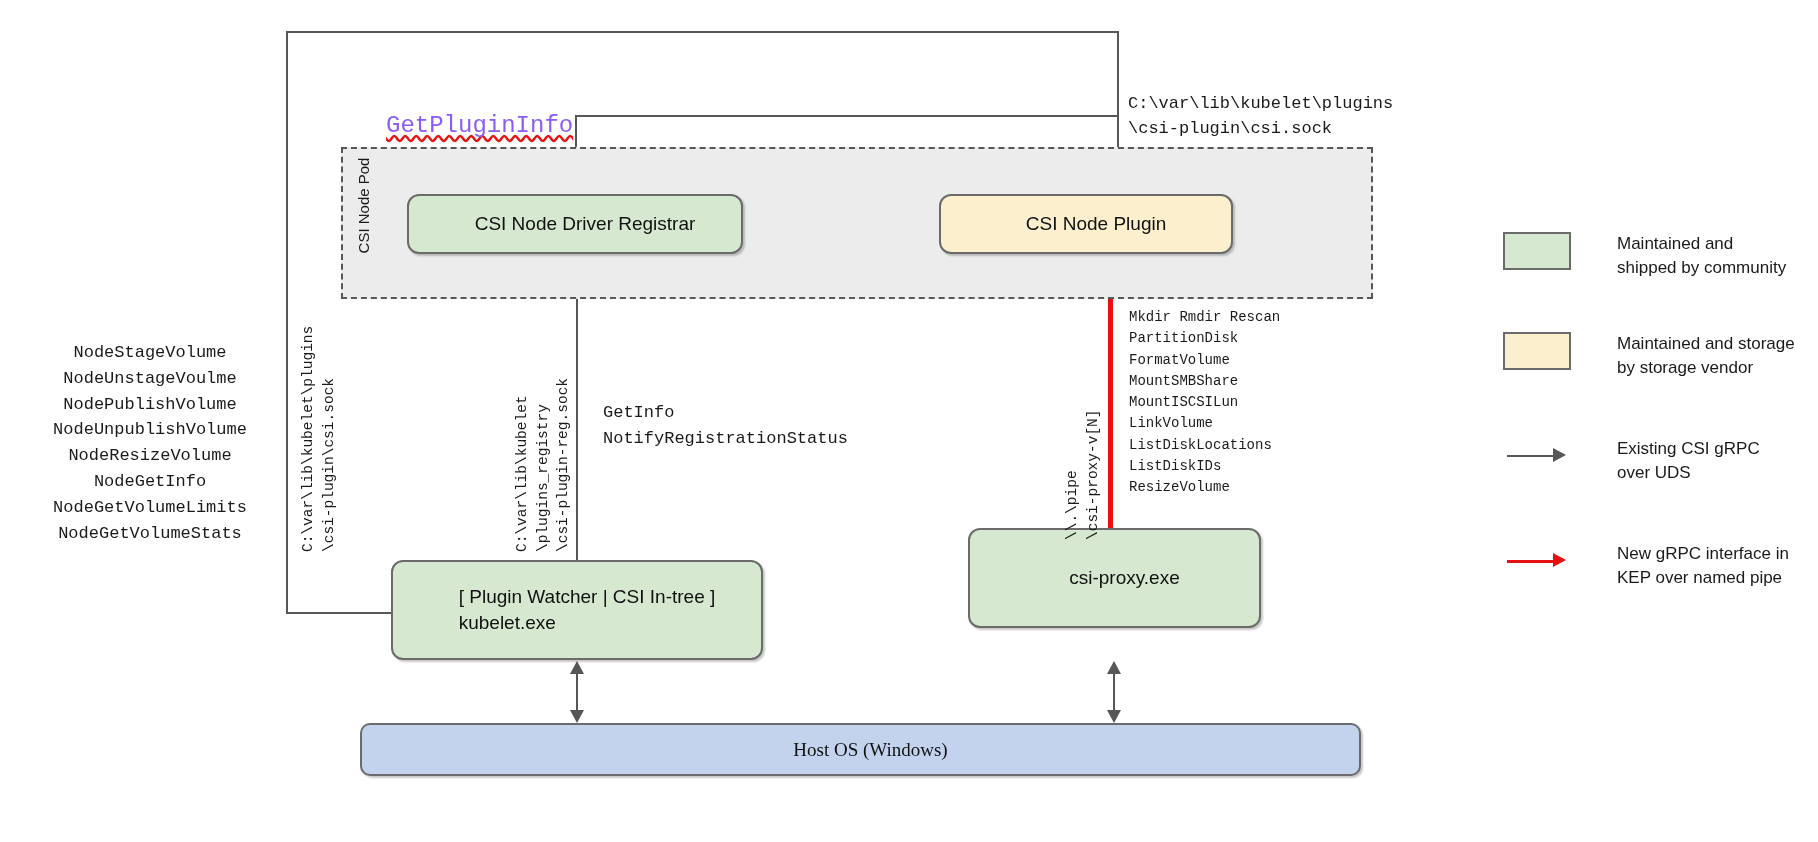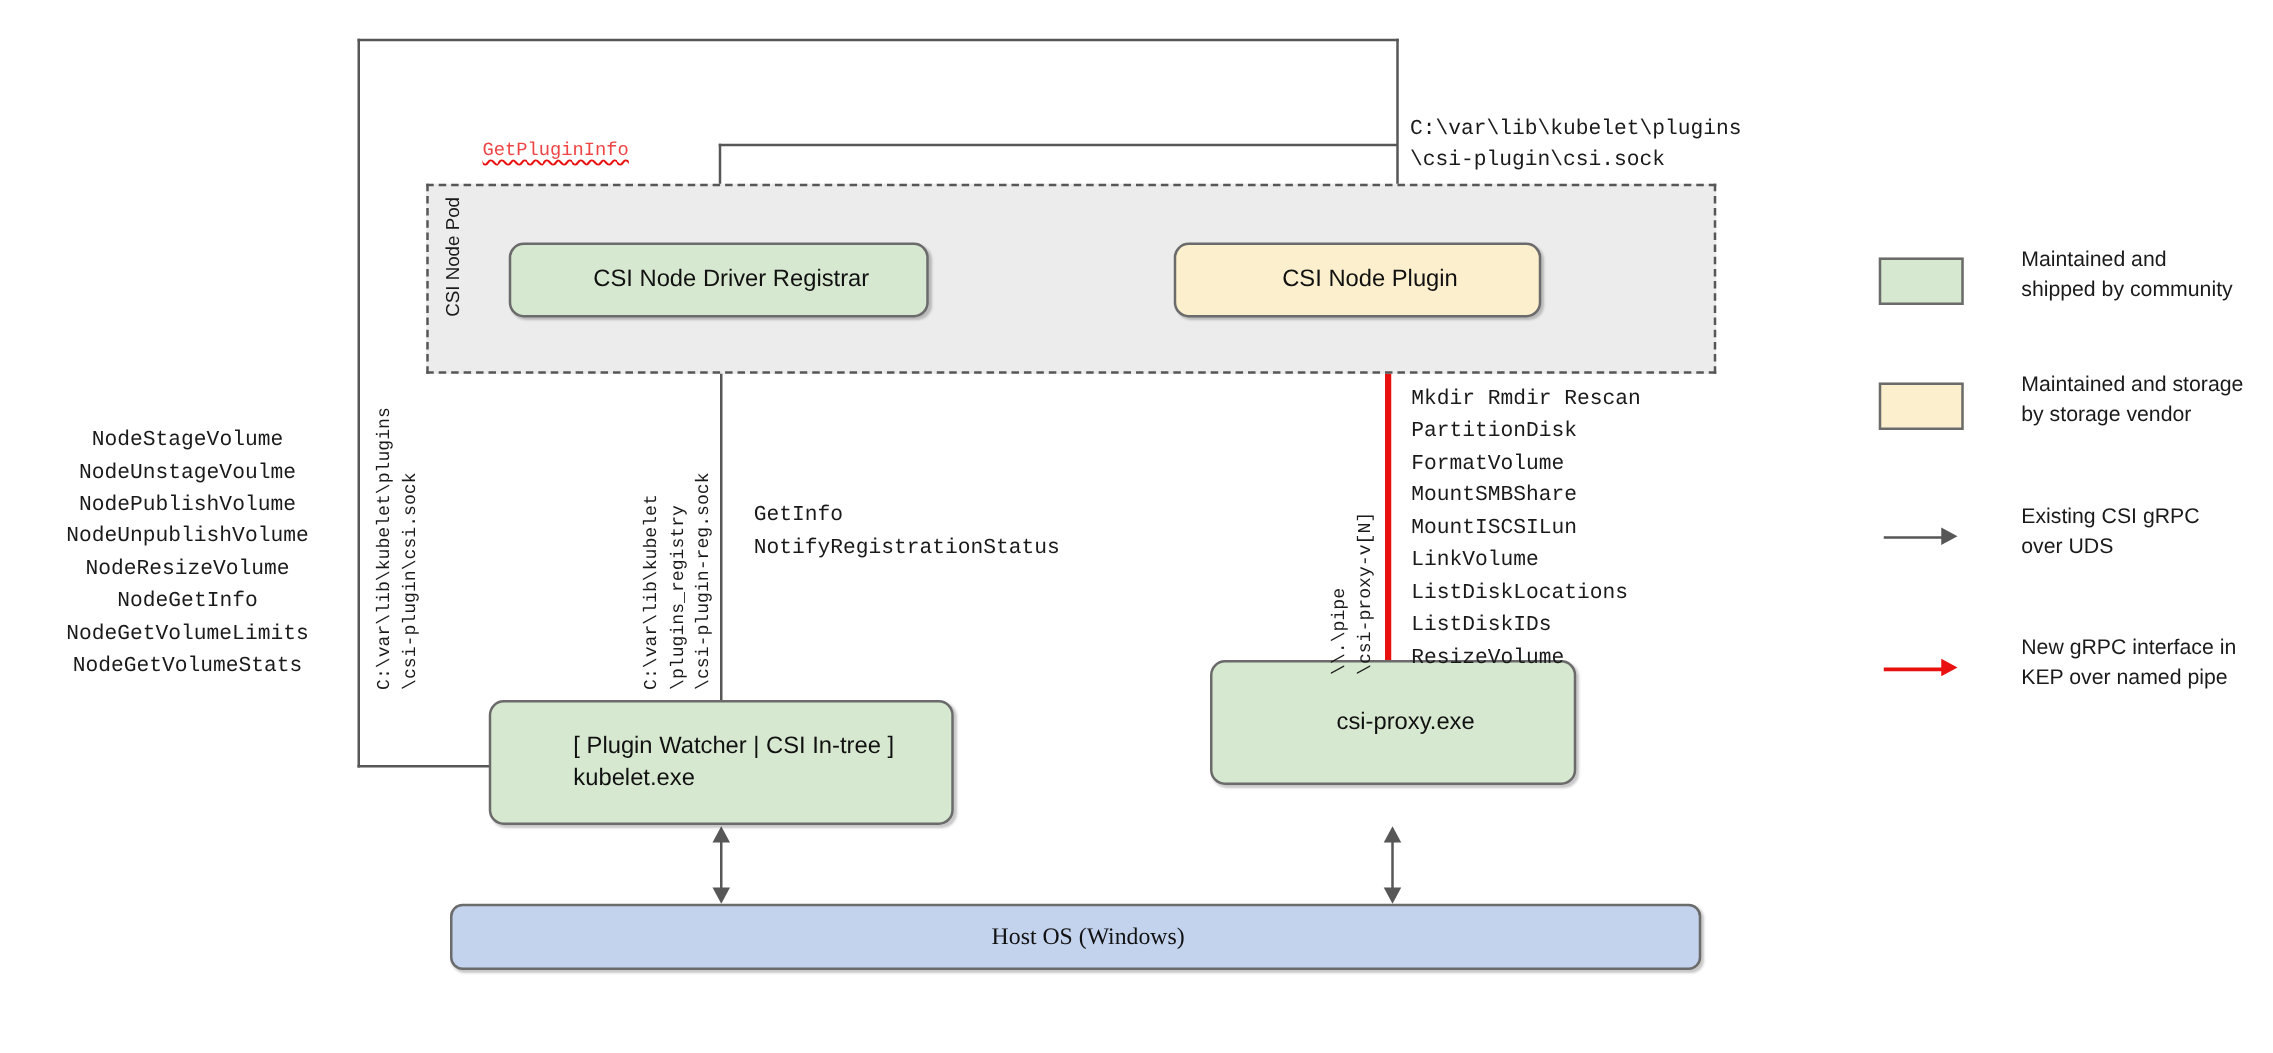--- a/index.html
+++ b/index.html
@@ -54,31 +54,31 @@
      border-left:9px solid transparent;border-right:9px solid transparent;
      border-top:16px solid #e8110f;}
 
   
   .txt{position:absolute;white-space:pre;font-size:16.5px;line-height:1.46;color:#1a1a1a;}
   .vtxt{position:absolute;font-size:14.5px;line-height:1.42;color:#1a1a1a;white-space:pre;
         transform-origin:0 0;transform:rotate(-90deg);}
 
   
   #getplugininfo-label{
-    position:absolute;left:386px;top:112px;font-size:15px;color:#ef4444;
+    position:absolute;left:386px;top:112px;font-size:24px;color:#8b5cf6;
     font-family:"Liberation Mono", monospace;
   }
   #getplugininfo-label .sq{
     text-decoration:underline wavy #e8110f;text-decoration-skip-ink:none;
     text-underline-offset:3px;
   }
 
   
   #legend{position:absolute;left:1503px;top:196px;width:300px;}
-  .legend-row{position:absolute;display:flex;align-items:flex-end;}
+  .legend-row{position:absolute;display:flex;align-items:flex-start;margin-top:36px;}
   .swatch{width:68px;height:38px;border:2px solid #6b6b6b;box-sizing:border-box;flex:0 0 auto;}
   .legend-text{margin-left:46px;font-size:17px;line-height:1.42;color:#1a1a1a;width:180px;}
   .legend-arrow-wrap{width:68px;height:38px;position:relative;flex:0 0 auto;}
   .la-line{position:absolute;top:18px;left:4px;height:2px;width:48px;}
   .la-head{position:absolute;top:11px;left:50px;width:0;height:0;
       border-top:7px solid transparent;border-bottom:7px solid transparent;}
 </style>
 </head>
 <body>
 
@@ -156,21 +156,21 @@
   <div class="vtxt mono" style="left:512px;top:552px;">C:\var\lib\kubelet
 \plugins_registry
 \csi-plugin-reg.sock</div>
 
   <div class="txt mono" style="left:603px;top:400px;font-size:17px;line-height:1.52;">GetInfo
 NotifyRegistrationStatus</div>
 
   <div class="vtxt mono" style="left:1062px;top:540px;">\\.\pipe
 \csi-proxy-v[N]</div>
 
-  <div class="txt mono" style="left:1129px;top:307px;font-size:17px;line-height:1.52;">Mkdir Rmdir Rescan
+  <div class="txt mono" style="left:1129px;top:307px;font-size:14px;line-height:1.52;">Mkdir Rmdir Rescan
 PartitionDisk
 FormatVolume
 MountSMBShare
 MountISCSILun
 LinkVolume
 ListDiskLocations
 ListDiskIDs
 ResizeVolume</div>
 
   <div id="legend">

